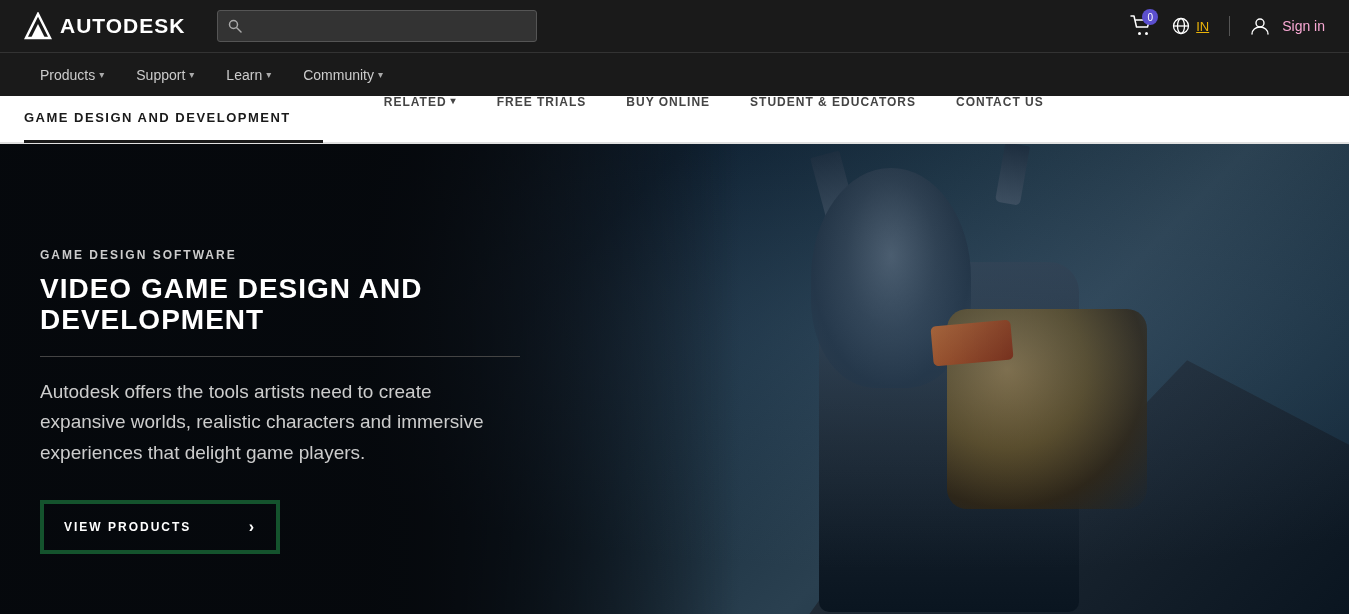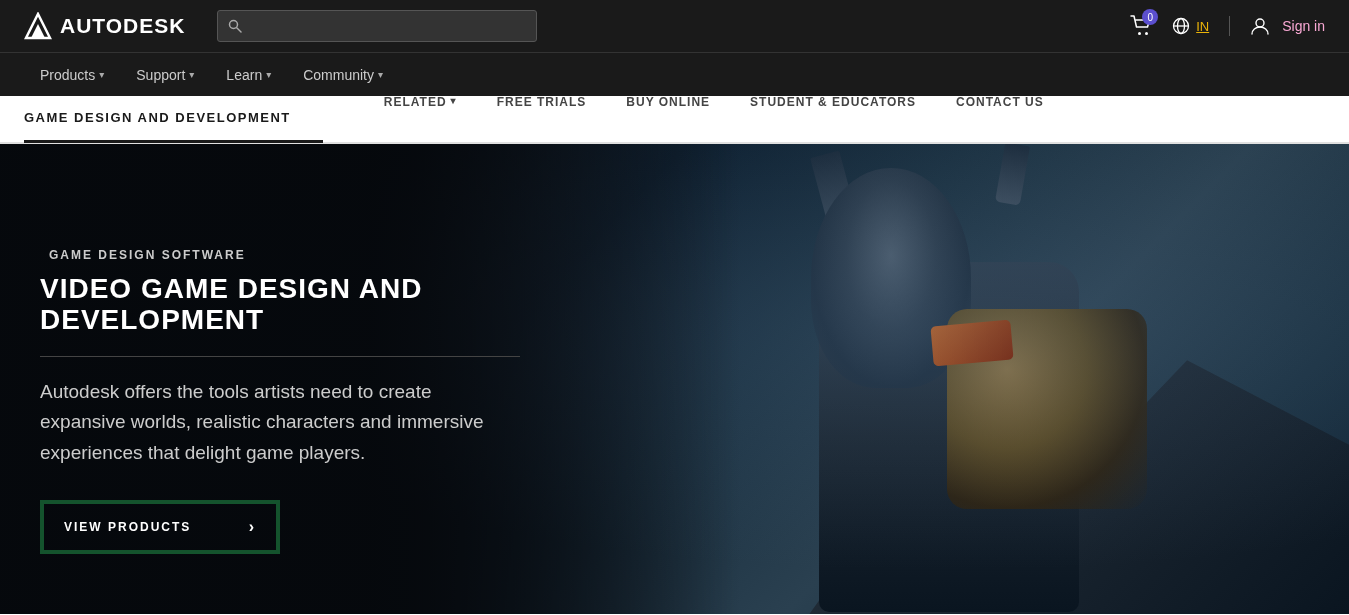--- a/index.html
+++ b/index.html
@@ -280,21 +280,20 @@
       max-width: 540px;
       color: #ffffff;
     }
     .hero-subtitle {
       font-size: 12px;
       font-weight: 600;
       letter-spacing: 2px;
       text-transform: uppercase;
       color: #cccccc;
       margin-bottom: 12px;
-      margin-left: 9px;
     }
     .hero-title {
       font-size: 28px;
       font-weight: 700;
       line-height: 1.1;
       text-transform: uppercase;
       letter-spacing: 1px;
       margin-bottom: 20px;
     }
     .hero-divider {

